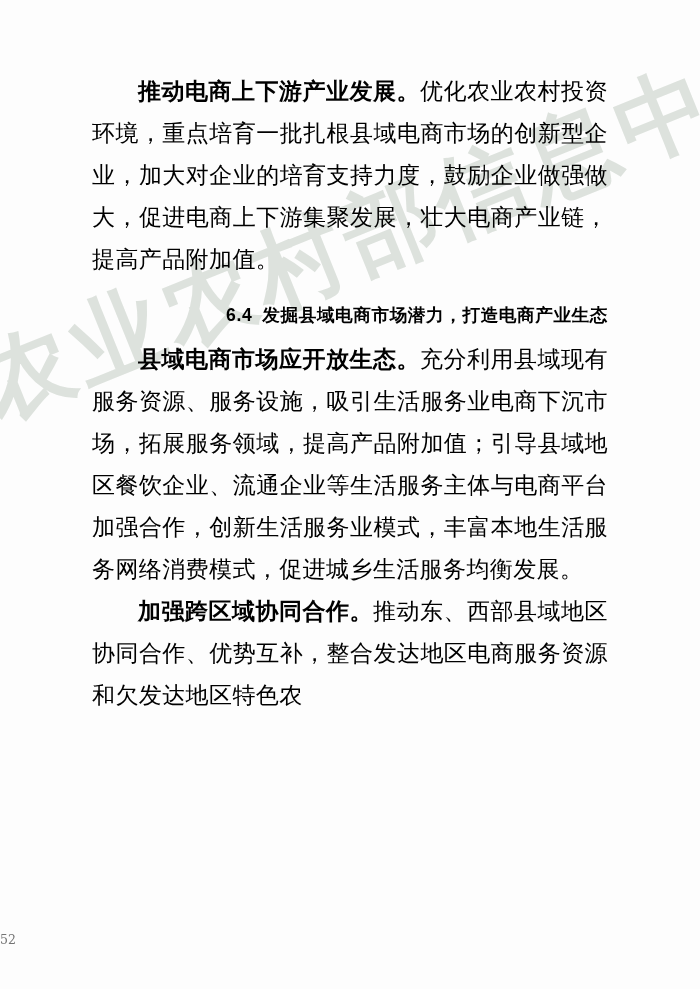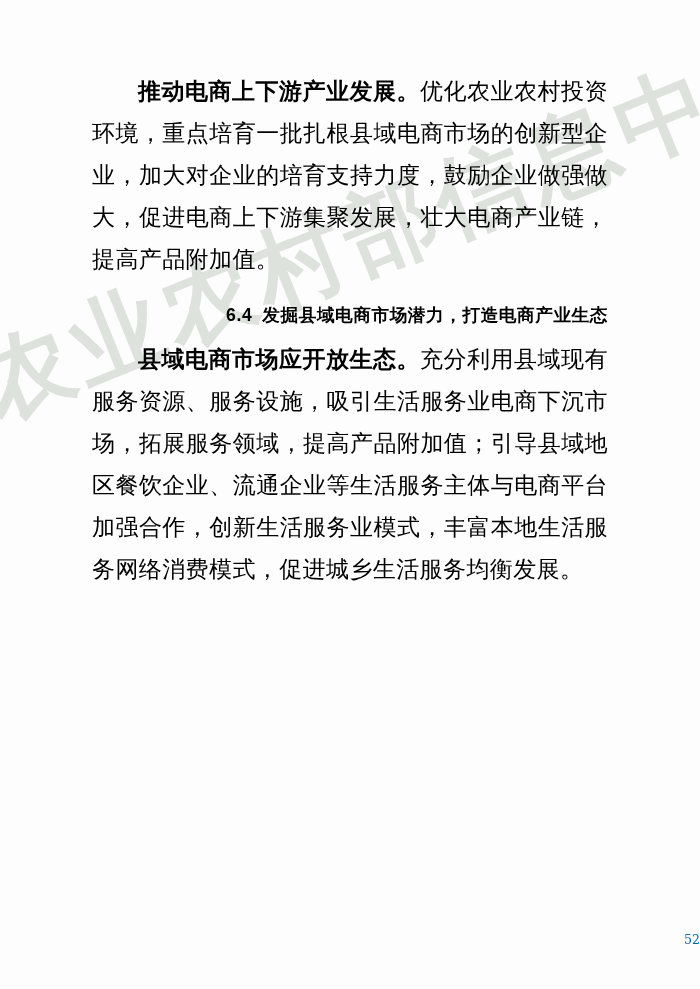--- a/index.html
+++ b/index.html
@@ -71,41 +71,42 @@
     text-align: right;
   }
   h2.section-heading .num {
     margin-right: 10px;
   }
   .page-number {
     position: absolute;
     left: 0;
     right: 0;
     bottom: 42px;
-    text-align: right;
+    text-align: left;
     font-size: 12.5px;
     font-family: "DejaVu Serif", serif;
-    color: #0369a1;
+    color: #737373;
     z-index: 2;
   }
 </style>
 </head>
 <body>
 
 <div class="page">
 
   <div class="watermark">农业农村部信息中心</div>
 
   <div class="content">
 
     <p class="body-para"><span class="lead">推动电商上下游产业发展。</span><span>优化农业农村投资环境，重点培育一批扎根县域电商市场的创新型企业，加大对企业的培育支持力度，鼓励企业做强做大，促进电商上下游集聚发展，壮大电商产业链，提高产品附加值。</span></p>
 
     <h2 class="section-heading"><span class="num">6.4</span><span>发掘县域电商市场潜力，打造电商产业生态</span></h2>
 
 
 
     <p class="body-para"><span class="lead">县域电商市场应开放生态。</span><span>充分利用县域现有服务资源、服务设施，吸引生活服务业电商下沉市场，拓展服务领域，提高产品附加值；引导县域地区餐饮企业、流通企业等生活服务主体与电商平台加强合作，创新生活服务业模式，丰富本地生活服务网络消费模式，促进城乡生活服务均衡发展。</span></p>
 
+    <p class="body-para"><span class="lead">加强跨区域协同合作。</span><span>推动东、西部县域地区协同合作、优势互补，整合发达地区电商服务资源和欠发达地区特色农</span></p>
 
   </div>
 
   <div class="page-number">52</div>
 </div>
 
 </body></html>

